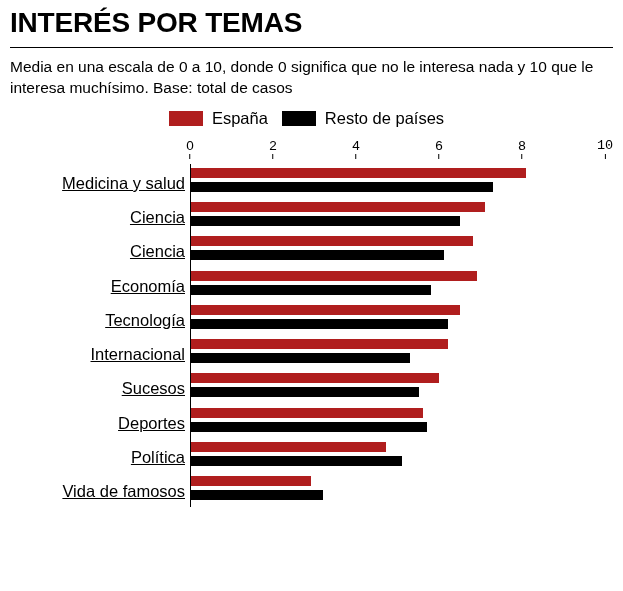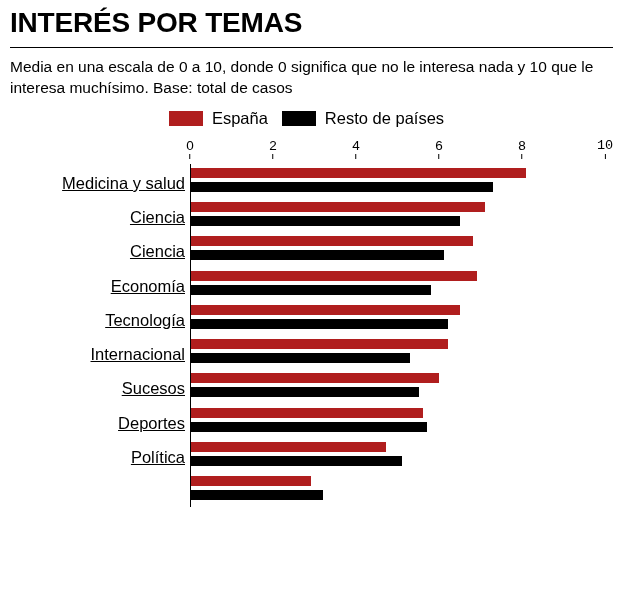--- a/index.html
+++ b/index.html
@@ -214,20 +214,21 @@
           </div>
         </div>
         <div class="row">
           <div class="row-label">Política</div>
           <div class="bars">
             <div class="bar spain" style="width: 47%; background: rgb(176, 30, 30);"></div>
             <div class="bar rest" style="width: 51%; background: rgb(0, 0, 0);"></div>
           </div>
         </div>
         <div class="row">
+          <div class="row-label">Vida de famosos</div>
           <div class="bars">
             <div class="bar spain" style="width: 29%; background: rgb(176, 30, 30);"></div>
             <div class="bar rest" style="width: 32%; background: rgb(0, 0, 0);"></div>
           </div>
         </div>
       </div>
   </div>
 
 </div>
 

